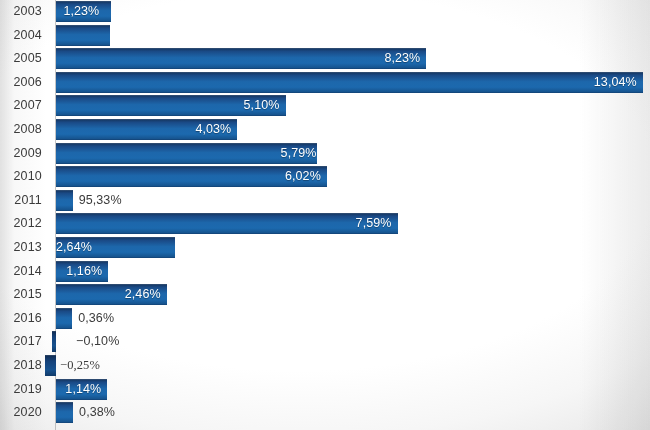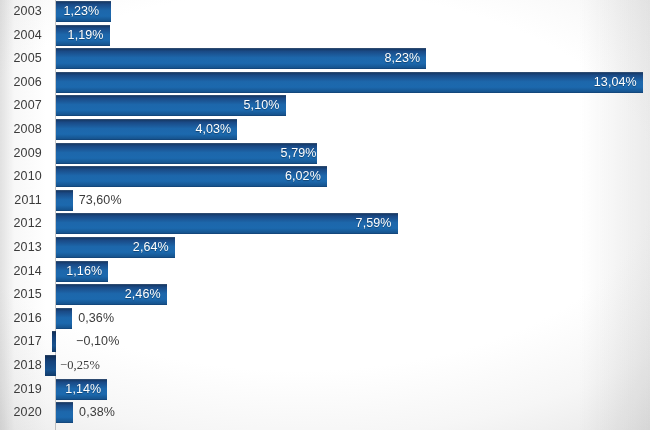--- a/index.html
+++ b/index.html
@@ -139,21 +139,20 @@
         <div class="year-label">2003</div>
         <div class="bar-area">
           <div class="bar" style="width: 55.35px; left: 0px;"></div>
           <div class="val-label inside" style="left: 0px; width: 55.35px; text-align: right; padding-right: 12px; box-sizing: border-box;">1,23%</div>
         </div>
       </div>
       <div class="row" style="top: 24.6px;">
         <div class="year-label">2004</div>
         <div class="bar-area">
           <div class="bar" style="width: 53.55px; left: 0px;"></div>
-          <div class="val-label inside" style="left: 0px; width: 53.55px; text-align: right; padding-right: 6px; box-sizing: border-box;">1,19%</div>
         </div>
       </div>
       <div class="row" style="top: 48.2px;">
         <div class="year-label">2005</div>
         <div class="bar-area">
           <div class="bar" style="width: 370.35px; left: 0px;"></div>
           <div class="val-label inside" style="left: 0px; width: 370.35px; text-align: right; padding-right: 6px; box-sizing: border-box;">8,23%</div>
         </div>
       </div>
       <div class="row" style="top: 71.8px;">
@@ -188,35 +187,35 @@
         <div class="year-label">2010</div>
         <div class="bar-area">
           <div class="bar" style="width: 270.9px; left: 0px;"></div>
           <div class="val-label inside" style="left: 0px; width: 270.9px; text-align: right; padding-right: 6px; box-sizing: border-box;">6,02%</div>
         </div>
       </div>
       <div class="row" style="top: 189.8px;">
         <div class="year-label">2011</div>
         <div class="bar-area">
           <div class="bar" style="width: 16.65px; left: 0px;"></div>
-          <div class="val-label outside" style="left: 22.65px; text-align: left;">73,60%</div>
+          <div class="val-label outside" style="left: 22.65px; text-align: left;">95,33%</div>
         </div>
       </div>
       <div class="row" style="top: 213.4px;">
         <div class="year-label">2012</div>
         <div class="bar-area">
           <div class="bar" style="width: 341.55px; left: 0px;"></div>
           <div class="val-label inside" style="left: 0px; width: 341.55px; text-align: right; padding-right: 6px; box-sizing: border-box;">7,59%</div>
         </div>
       </div>
       <div class="row" style="top: 237px;">
         <div class="year-label">2013</div>
         <div class="bar-area">
           <div class="bar" style="width: 118.8px; left: 0px;"></div>
-          <div class="val-label inside" style="left: 0px; width: 118.8px; text-align: right; padding-right: 6px; box-sizing: border-box;">2,64%</div>
+          <div class="val-label inside" style="left: 0px; width: 118.8px; text-align: left; padding-right: 6px; box-sizing: border-box;">2,64%</div>
         </div>
       </div>
       <div class="row" style="top: 260.6px;">
         <div class="year-label">2014</div>
         <div class="bar-area">
           <div class="bar" style="width: 52.2px; left: 0px;"></div>
           <div class="val-label inside" style="left: 0px; width: 52.2px; text-align: right; padding-right: 6px; box-sizing: border-box;">1,16%</div>
         </div>
       </div>
       <div class="row" style="top: 284.2px;">

